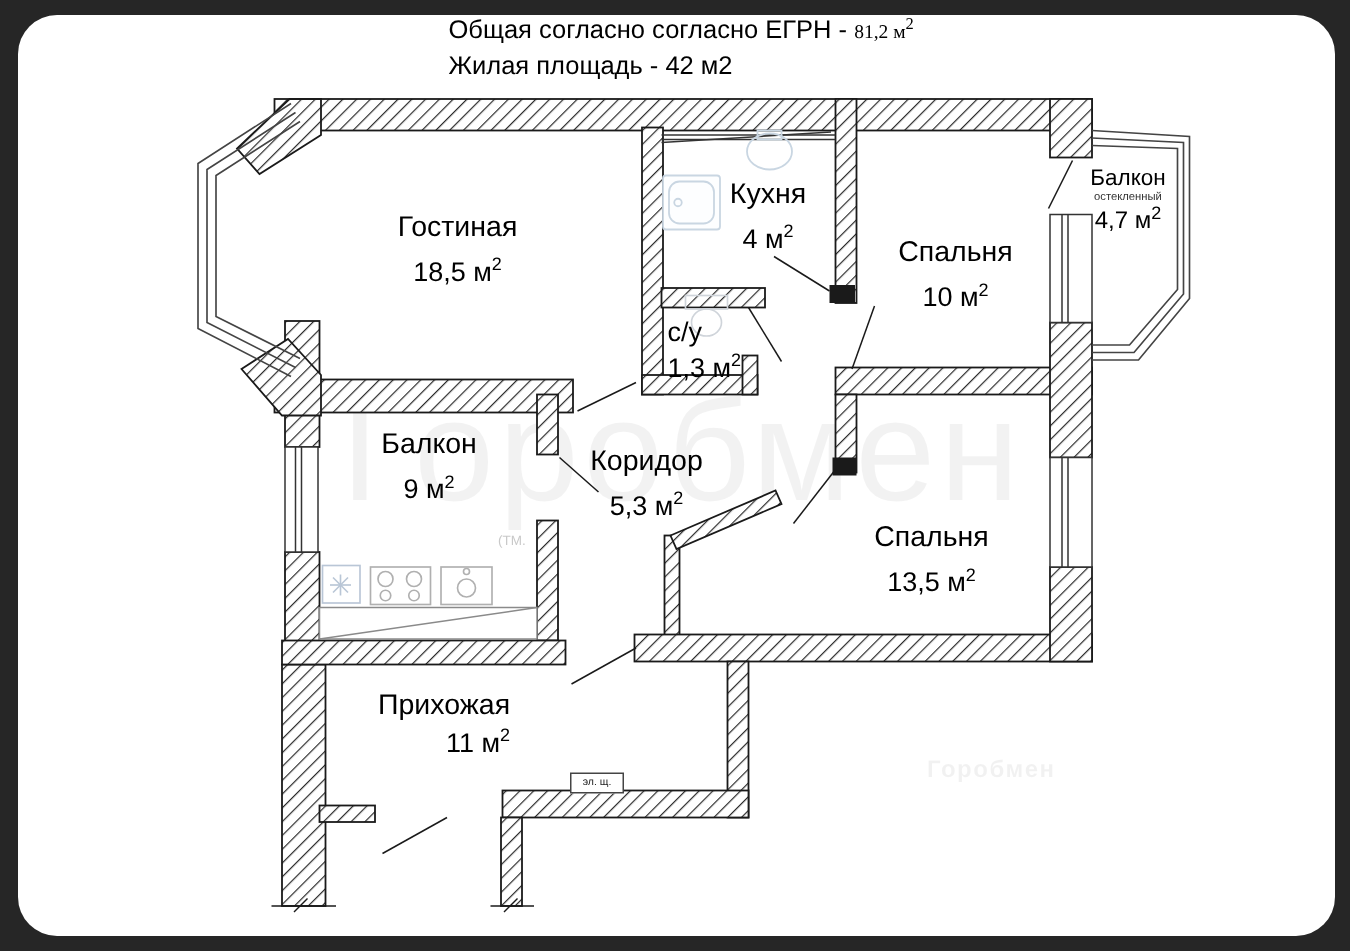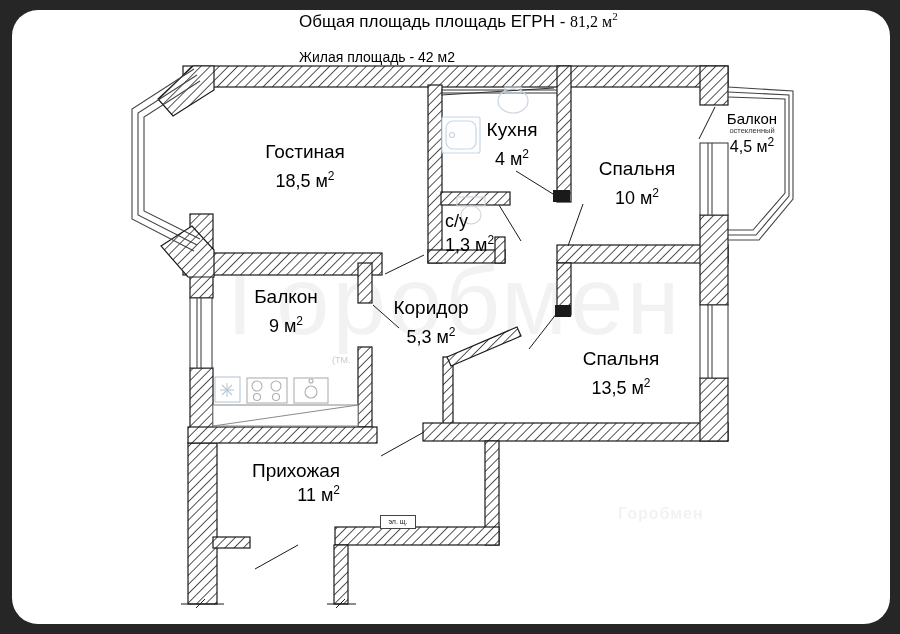--- a/index.html
+++ b/index.html
@@ -8,23 +8,23 @@
     background:#262626;
     font-family:"Liberation Sans", sans-serif;
     -webkit-font-smoothing:antialiased;
   }
   .panel{
     position:absolute;left:12px;top:10px;width:878px;height:614px;
     background:#ffffff;border-radius:26px;
   }
   .title{position:absolute;left:299px;top:10px;color:#000;white-space:nowrap;}
   .title .l1{font-size:17px;}
-  .title .l1 .val{font-family:"Liberation Serif", serif;font-size:16px;}
+  .title .l1 .val{font-family:"Liberation Serif", serif;font-size:13px;}
   .title .l1 sup{font-family:"Liberation Serif", serif;font-size:11px;}
-  .title .l2{font-size:14px;margin-top:17px;}
+  .title .l2{font-size:17px;margin-top:3px;}
   .watermark{
     position:absolute;left:160px;top:246px;width:590px;text-align:center;
     font-size:96px;font-weight:500;letter-spacing:3px;
     color:rgba(0,0,0,0.05);pointer-events:none;white-space:nowrap;
   }
   .corner-mark{
     position:absolute;left:618px;top:505px;font-size:16px;font-weight:bold;
     color:rgba(0,0,0,0.055);letter-spacing:1px;
   }
   svg.plan{position:absolute;left:0;top:0;}
@@ -177,21 +177,21 @@
 
   <g stroke="#1a1a1a" stroke-width="1">
     <line x1="181" y1="604" x2="224" y2="604"></line>
     <line x1="196" y1="608" x2="205" y2="599"></line>
     <line x1="327" y1="604" x2="356" y2="604"></line>
     <line x1="336" y1="608" x2="345" y2="599"></line>
   </g>
 </svg>
 
 <div class="title">
-  <div class="l1"><span>Общая площадь площадь ЕГРН - </span><span class="val">81,2 м</span><sup>2</sup></div>
+  <div class="l1"><span>Общая согласно согласно ЕГРН - </span><span class="val">81,2 м</span><sup>2</sup></div>
   <div class="l2">Жилая площадь - 42 м2</div>
 </div>
 
 <div class="room-label" id="lbl-gostinaya" style="left:305px;top:138px;">
   <div>Гостиная</div>
   <div class="area"><span>18,5 м</span><sup>2</sup></div>
 </div>
 
 <div class="room-label" id="lbl-vannaya" style="left:512px;top:116px;">
   <div>Кухня</div>
@@ -199,21 +199,21 @@
 </div>
 
 <div class="room-label" id="lbl-spalnya10" style="left:637px;top:155px;">
   <div>Спальня</div>
   <div class="area"><span>10 м</span><sup>2</sup></div>
 </div>
 
 <div class="room-label" id="lbl-balkon" style="left:752px;top:110px;">
   <div>Балкон</div>
   <div class="note">остекленный</div>
-  <div class="area"><span>4,5 м</span><sup>2</sup></div>
+  <div class="area"><span>4,7 м</span><sup>2</sup></div>
 </div>
 
 <div class="room-label" id="lbl-su" style="left:445px;top:210px;">
   <div>с/у</div>
   <div class="area"><span>1,3 м</span><sup>2</sup></div>
 </div>
 
 <div class="room-label" id="lbl-kuhnya" style="left:286px;top:283px;">
   <div>Балкон</div>
   <div class="area"><span>9 м</span><sup>2</sup></div>

